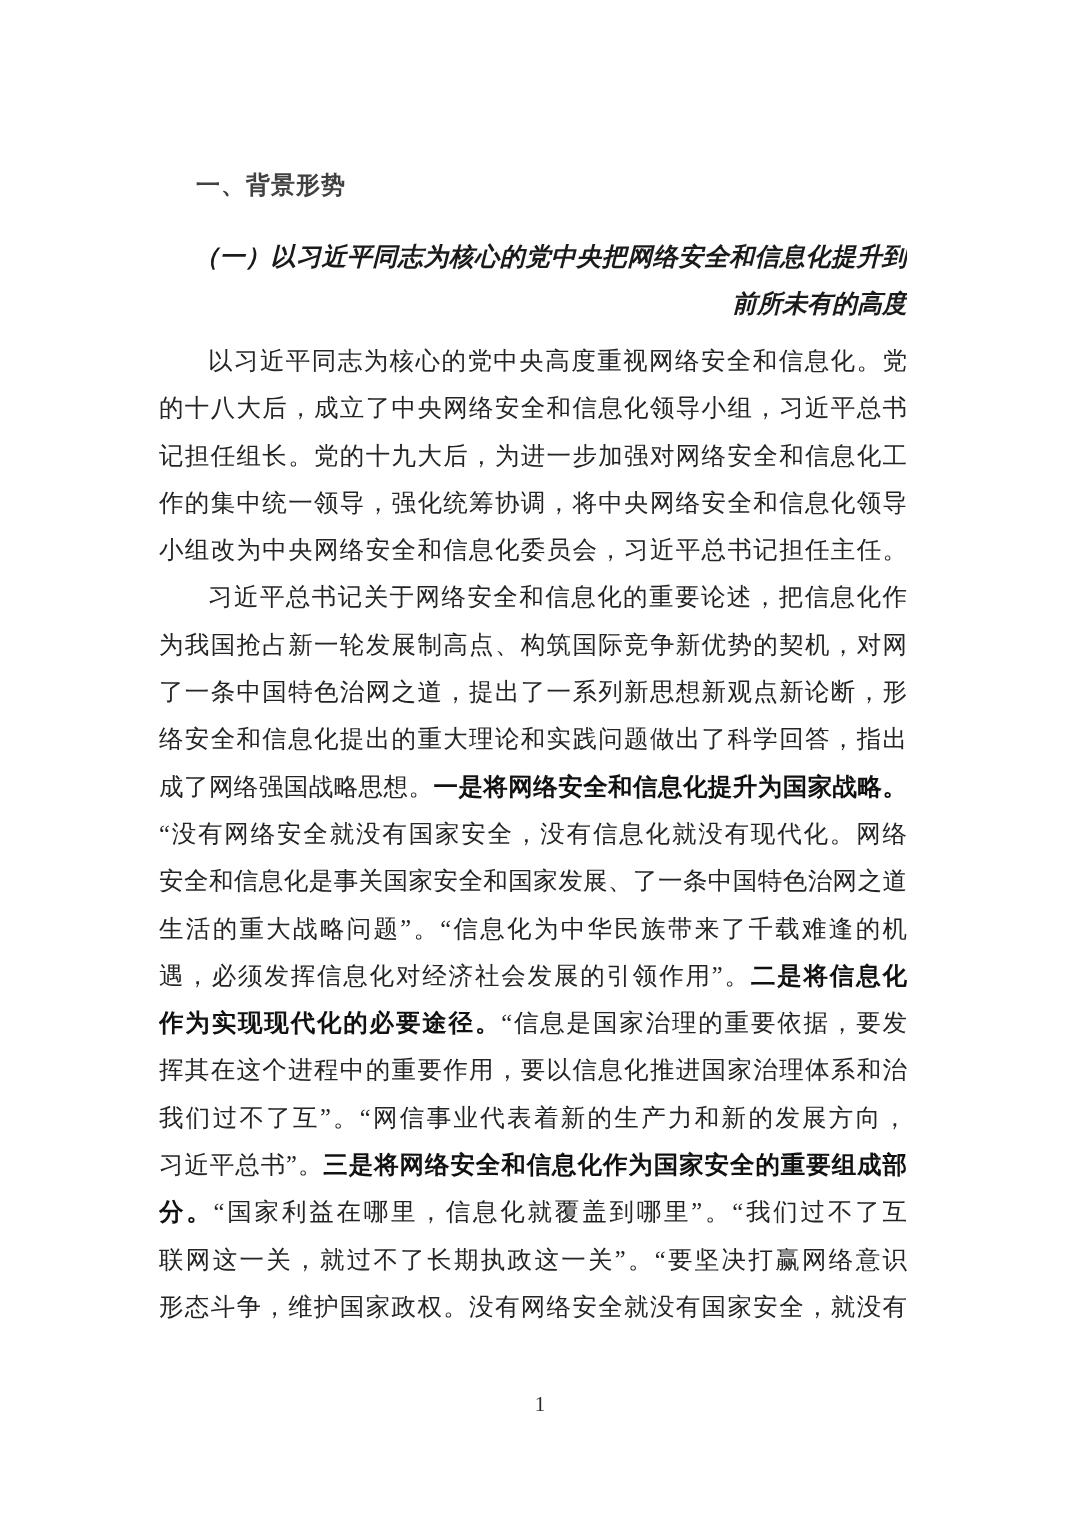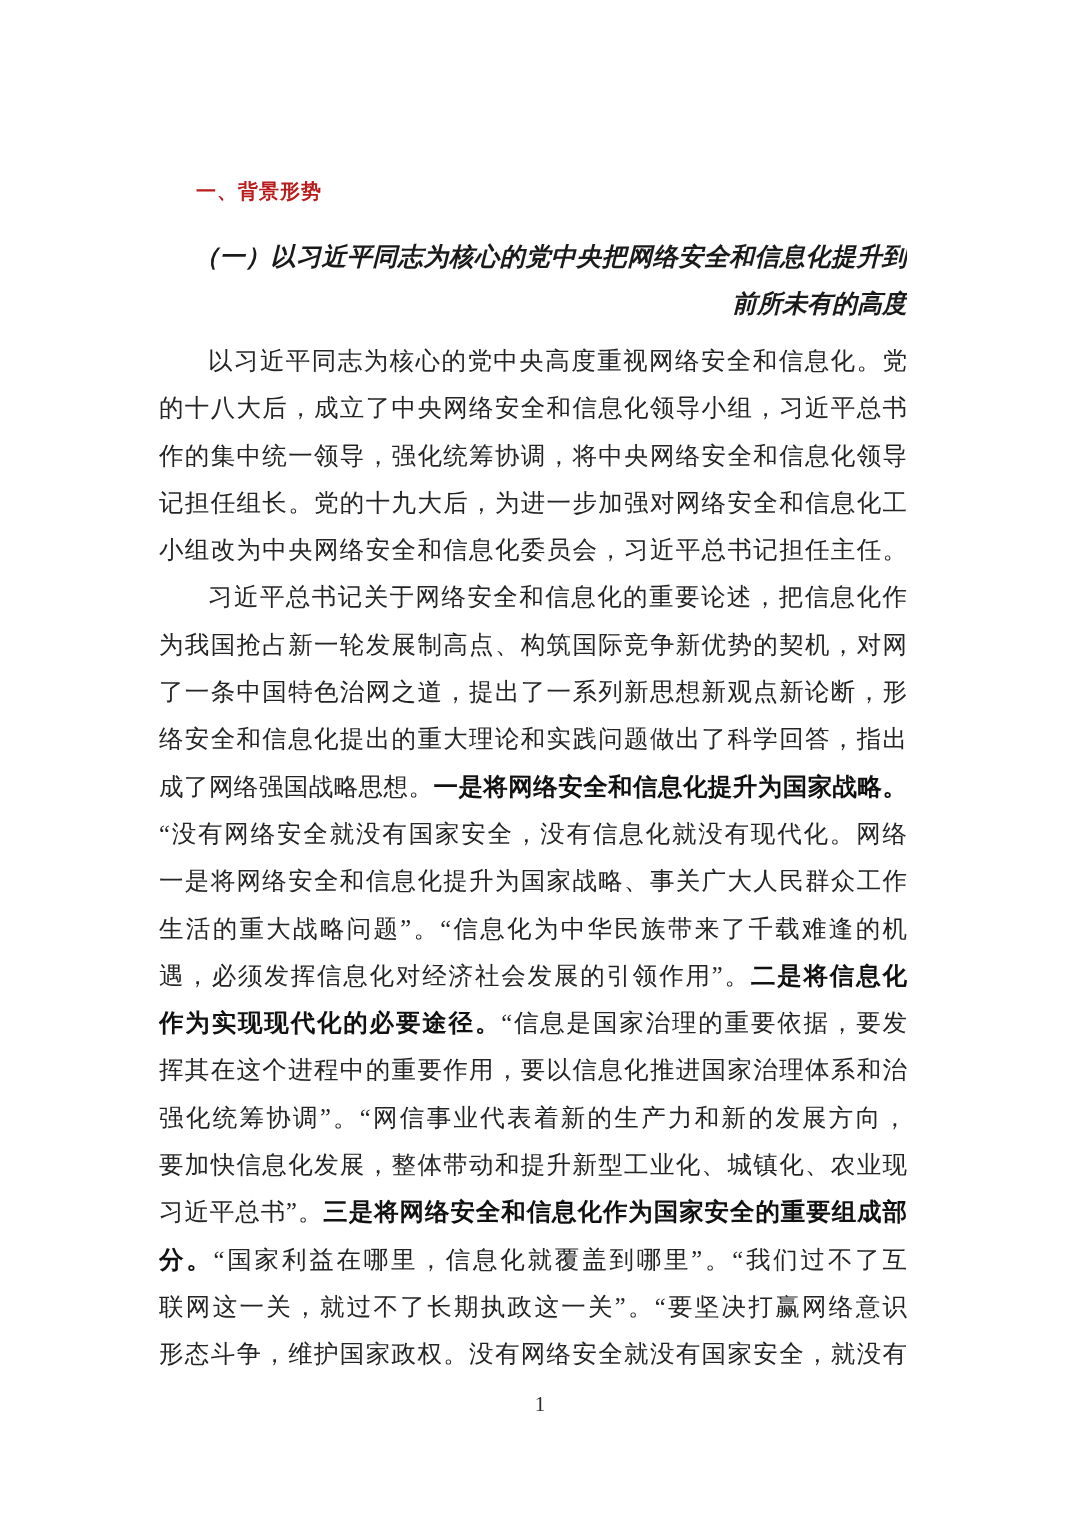--- a/index.html
+++ b/index.html
@@ -21,25 +21,25 @@
     width: 1080px;
     height: 1527px;
     background: #ffffff;
   }
   .col {
     position: absolute;
     left: 159px;
     width: 748px;
   }
   .h1 {
-    top: 168px;
+    top: 161px;
     font-family: "Liberation Sans", sans-serif;
     font-weight: 700;
-    color: #b91c1c;
-    font-size: 20px;
+    color: #404040;
+    font-size: 24px;
     line-height: 47.3px;
     text-indent: 37px;
     letter-spacing: 1px;
   }
   .h2 {
     top: 233px;
     font-family: "Liberation Sans", sans-serif;
     font-weight: 700;
     color: #1a1a1a;
     font-size: 25px;
@@ -98,36 +98,35 @@
   <div class="col h1">一、背景形势</div>
 
   <div class="col h2">
     <div class="h2line1">（一）以习近平同志为核心的党中央把网络安全和信息化提升到</div>
     <div class="h2line2">前所未有的高度</div>
   </div>
 
   <div class="col body-lines" id="body-lines">
       <div class="tline indent"><span class="seg">以习近平同志为核心的党中央高度重视网络安全和信息化。党</span></div>
       <div class="tline"><span class="seg">的十八大后，成立了中央网络安全和信息化领导小组，习近平总书</span></div>
+      <div class="tline"><span class="seg">记担任组长。党的十九大后，为进一步加强对网络安全和信息化工</span></div>
       <div class="tline"><span class="seg">作的集中统一领导，强化统筹协调，将中央网络安全和信息化领导</span></div>
-      <div class="tline"><span class="seg">记担任组长。党的十九大后，为进一步加强对网络安全和信息化工</span></div>
       <div class="tline"><span class="seg">小组改为中央网络安全和信息化委员会，习近平总书记担任主任。</span></div>
       <div class="tline indent"><span class="seg">习近平总书记关于网络安全和信息化的重要论述，把信息化作</span></div>
       <div class="tline"><span class="seg">为我国抢占新一轮发展制高点、构筑国际竞争新优势的契机，对网</span></div>
       <div class="tline"><span class="seg">了一条中国特色治网之道，提出了一系列新思想新观点新论断，形</span></div>
       <div class="tline"><span class="seg">络安全和信息化提出的重大理论和实践问题做出了科学回答，指出</span></div>
       <div class="tline"><span class="seg">成了网络强国战略思想。</span><span class="seg bold">一是将网络安全和信息化提升为国家战略。</span></div>
       <div class="tline"><span class="seg">“没有网络安全就没有国家安全，没有信息化就没有现代化。网络</span></div>
-      <div class="tline"><span class="seg">一是将网络安全和信息化提升为国家战略、事关广大人民群众工作</span></div>
+      <div class="tline"><span class="seg">安全和信息化是事关国家安全和国家发展、了一条中国特色治网之道</span></div>
       <div class="tline"><span class="seg">生活的重大战略问题”。“信息化为中华民族带来了千载难逢的机</span></div>
       <div class="tline"><span class="seg">遇，必须发挥信息化对经济社会发展的引领作用”。</span><span class="seg bold">二是将信息化</span></div>
       <div class="tline"><span class="seg bold">作为实现现代化的必要途径。</span><span class="seg">“信息是国家治理的重要依据，要发</span></div>
       <div class="tline"><span class="seg">挥其在这个进程中的重要作用，要以信息化推进国家治理体系和治</span></div>
-      <div class="tline"><span class="seg">强化统筹协调”。“网信事业代表着新的生产力和新的发展方向，</span></div>
-      <div class="tline"><span class="seg">要加快信息化发展，整体带动和提升新型工业化、城镇化、农业现</span></div>
+      <div class="tline"><span class="seg">我们过不了互”。“网信事业代表着新的生产力和新的发展方向，</span></div>
       <div class="tline"><span class="seg">习近平总书”。</span><span class="seg bold">三是将网络安全和信息化作为国家安全的重要组成部</span></div>
       <div class="tline"><span class="seg bold">分。</span><span class="seg">“国家利益在哪里，信息化就覆盖到哪里”。“我们过不了互</span></div>
       <div class="tline"><span class="seg">联网这一关，就过不了长期执政这一关”。“要坚决打赢网络意识</span></div>
       <div class="tline"><span class="seg">形态斗争，维护国家政权。没有网络安全就没有国家安全，就没有</span></div>
     </div>
 
   <div class="page-number">1</div>
 
 </div>
 

